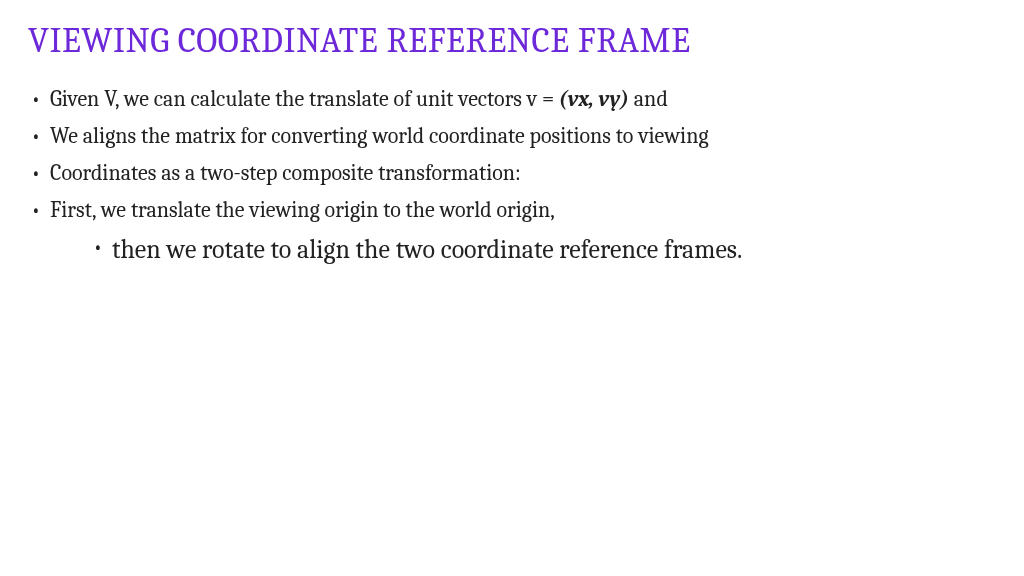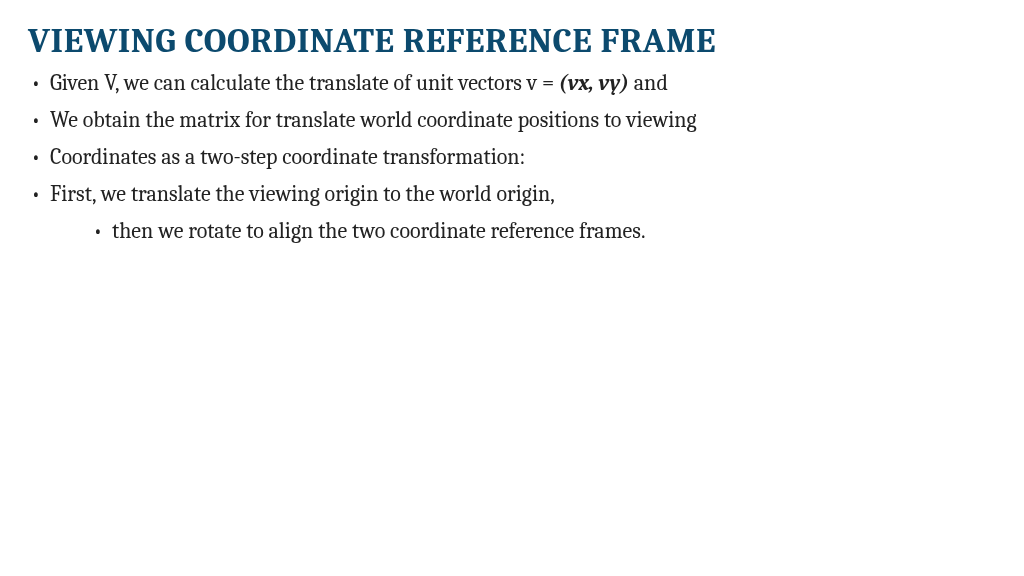--- a/index.html
+++ b/index.html
@@ -11,24 +11,24 @@
       width: 1024px;
       height: 576px;
       background: #ffffff;
       font-family: Cambria, Georgia, 'Times New Roman', serif;
       color: #1a1a1a;
       padding: 20px 28px;
       overflow: hidden;
     }
     .slide-title {
       font-size: 35px;
-      font-weight: 700;
+      font-weight: 400;
       letter-spacing: 0.5px;
-      margin-bottom: 6px;
-      color: #0c4a6e;
+      margin-bottom: 22px;
+      color: #6d28d9;
     }
     ul.main-list {
       list-style: none;
       padding-left: 0;
     }
     ul.main-list > li {
       position: relative;
       padding-left: 22px;
       font-size: 22px;
       line-height: 1.5;
@@ -44,21 +44,21 @@
       color: #222;
     }
     ul.sub-list {
       list-style: none;
       padding-left: 40px;
       margin-top: 4px;
     }
     ul.sub-list > li {
       position: relative;
       padding-left: 22px;
-      font-size: 22px;
+      font-size: 26px;
       line-height: 1.5;
       color: #222;
     }
     ul.sub-list > li::before {
       content: "•";
       position: absolute;
       left: 3px;
       top: 0;
       font-size: 22px;
       color: #222;
@@ -71,24 +71,24 @@
 </head>
 <body>
 
 <h1 class="slide-title">VIEWING COORDINATE REFERENCE FRAME</h1>
 
 <ul class="main-list">
   <li>
     <span>Given V, we can calculate the translate of unit vectors v = </span><span class="bold-italic">(vx, vy)</span><span> and</span>
   </li>
   <li>
-    <span>We obtain the matrix for translate world coordinate positions to viewing</span>
+    <span>We aligns the matrix for converting world coordinate positions to viewing</span>
   </li>
   <li>
-    <span>Coordinates as a two-step coordinate transformation:</span>
+    <span>Coordinates as a two-step composite transformation:</span>
   </li>
   <li>
     <span>First, we translate the viewing origin to the world origin,</span>
     <ul class="sub-list">
       <li>
         <span>then we rotate to align the two coordinate reference frames.</span>
       </li>
     </ul>
   </li>
 </ul>

